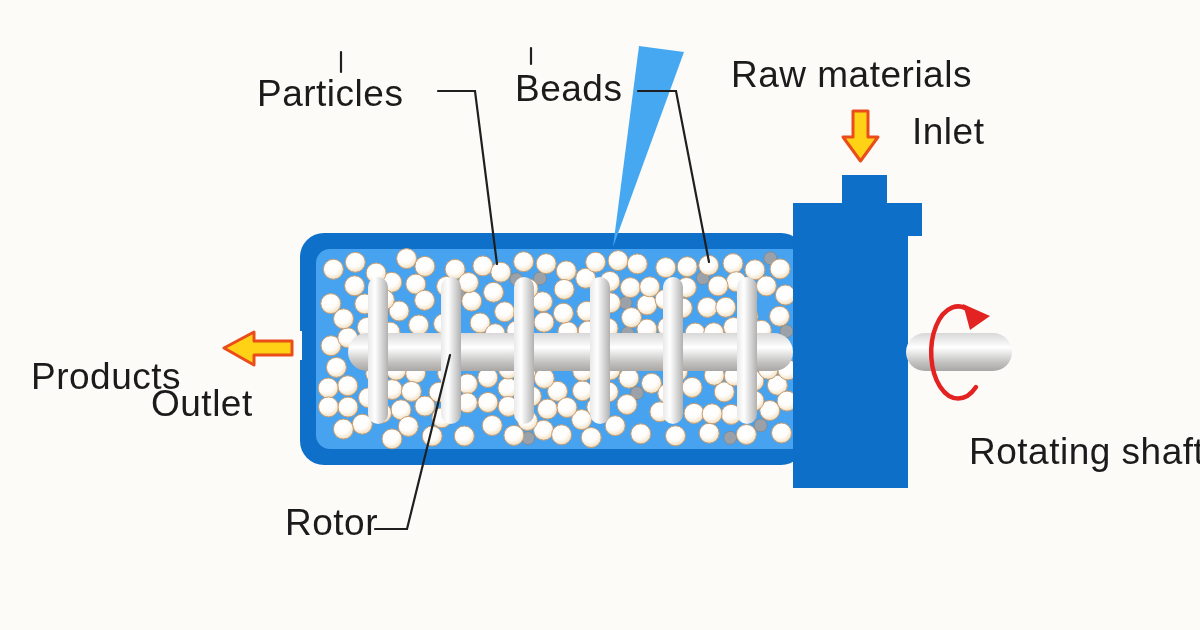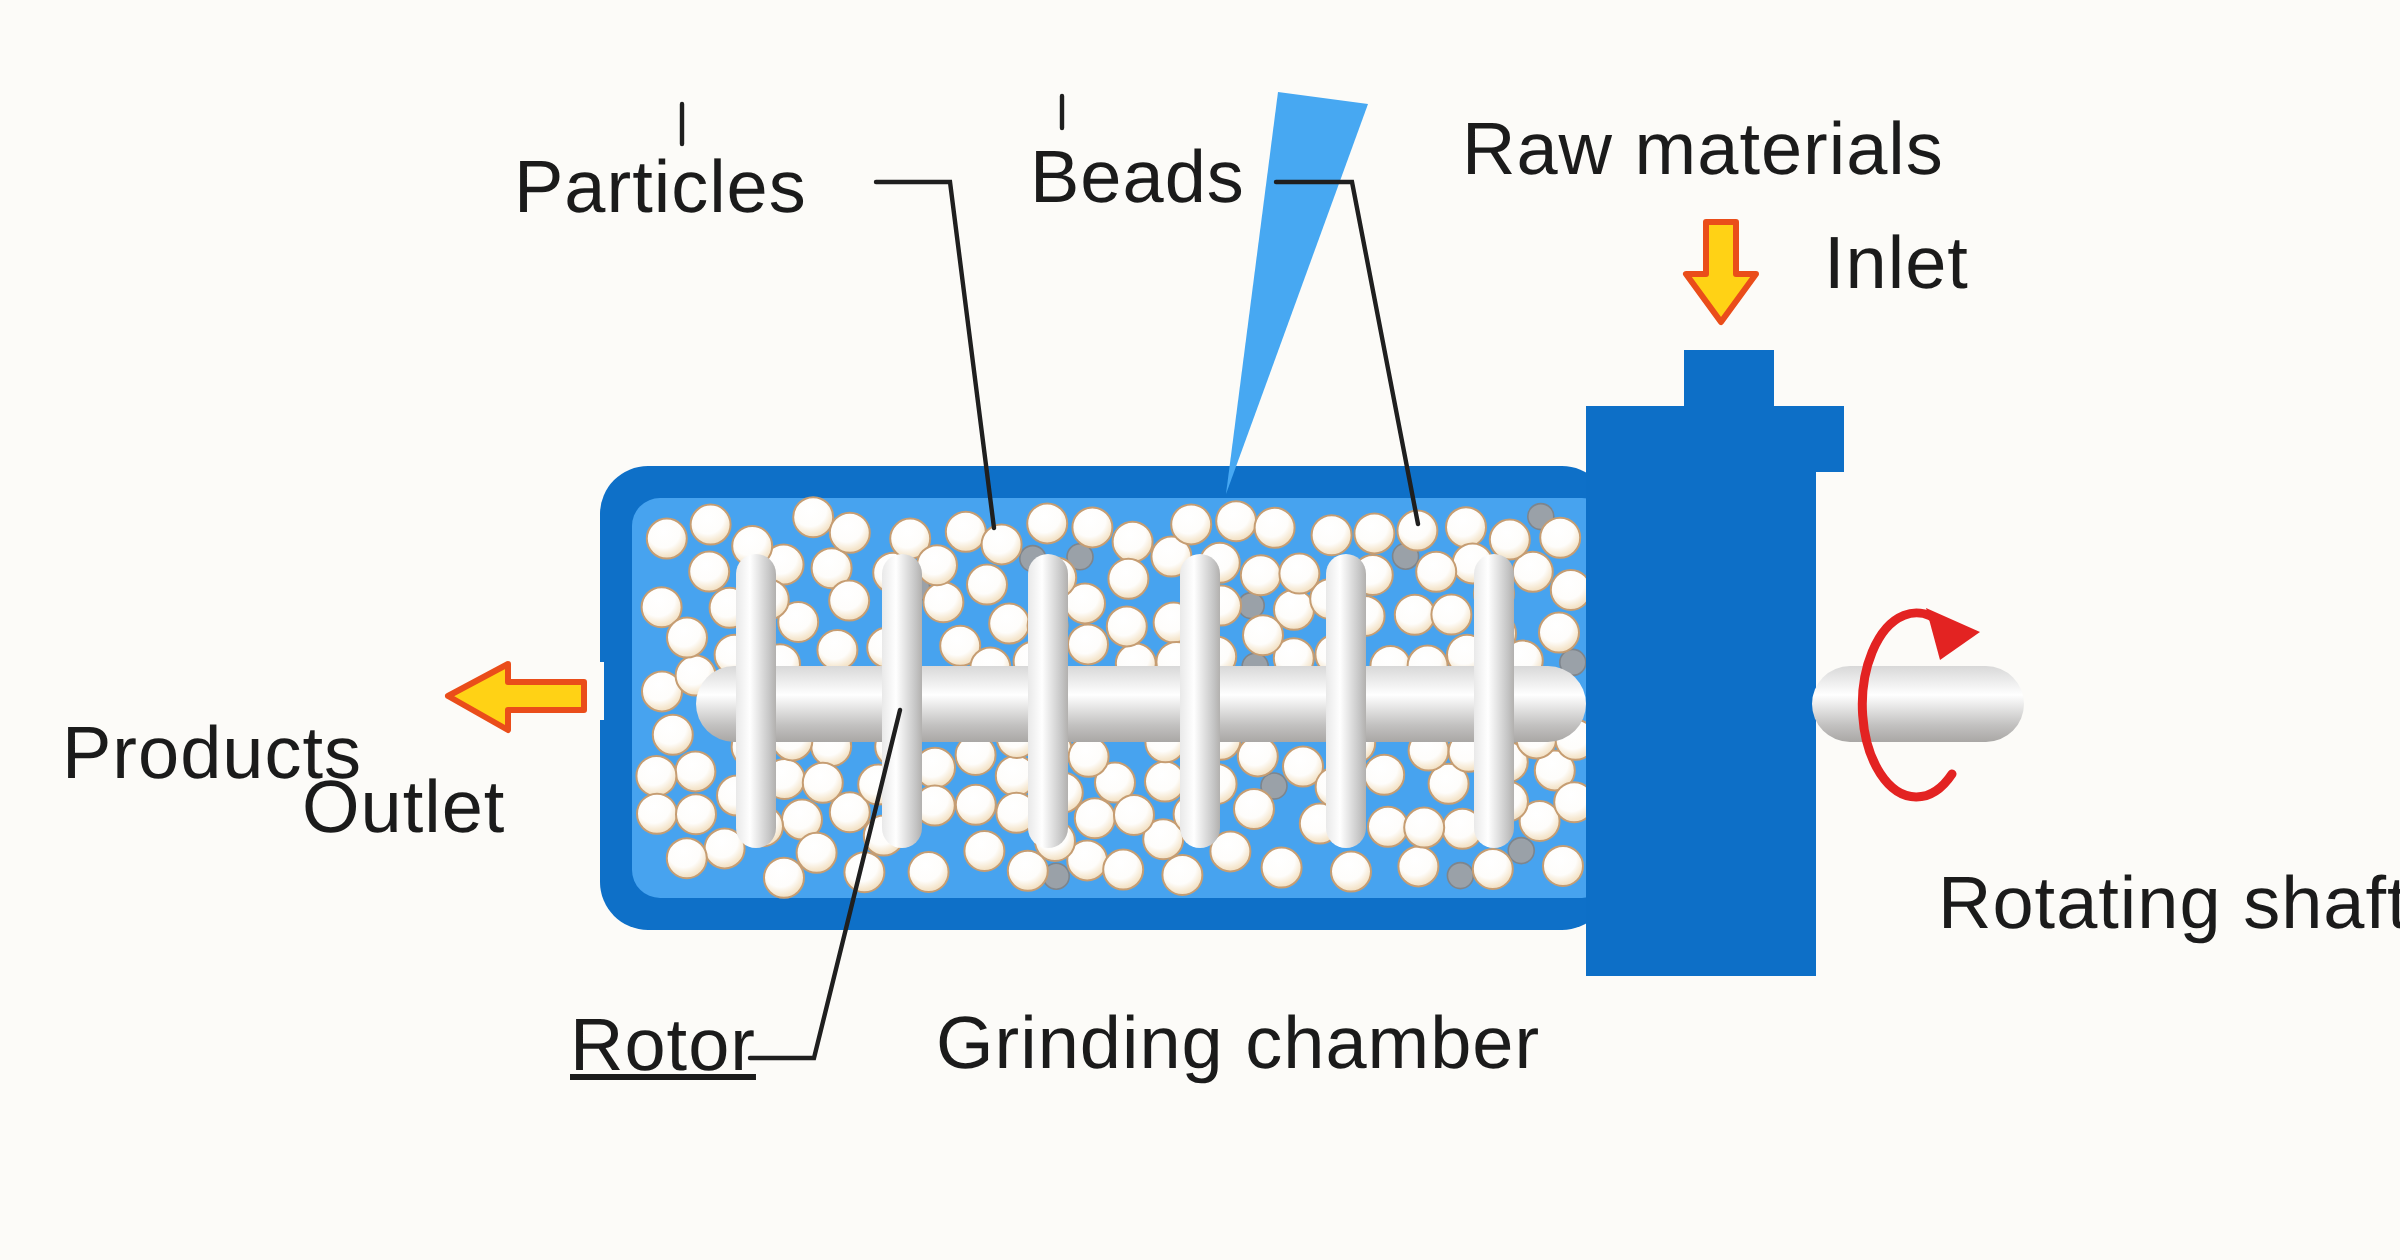--- a/index.html
+++ b/index.html
@@ -15,21 +15,21 @@
     position:absolute;color:var(--text,#1b1b1b);
     font-size:37px;font-weight:400;letter-spacing:.5px;white-space:nowrap;
     line-height:1.1;
   }
   .lbl-particles{left:257px;top:74px;text-align:right;}
   .lbl-beads{left:515px;top:69px;}
   .lbl-raw{left:731px;top:55px;}
   .lbl-inlet{left:912px;top:112px;}
   .lbl-products{left:31px;top:325px;margin-top:32px;}
   .lbl-outlet{left:151px;top:384px;}
-  .lbl-rotor{left:285px;top:503px;text-decoration:underline;}
+  .lbl-rotor{left:285px;top:503px;}
   .lbl-grinding{left:468px;top:502px;}
   .lbl-rotshaft{left:921px;top:432px;margin-left:48px;}
 </style>
 </head>
 <body style="--bg: #fcfbf8; --text: #1b1b1b; --chamber-border: #0e70c8; --chamber-fill: #47a3ef; --block: #0d6fc7; --wedge: #47a8f2; --arrow-fill: #ffd215; --arrow-stroke: #ea4d1a; --rot-arrow: #e32322; --leader: #1f1f1f;">
 
 <div id="stage">
 
   <svg id="diagram-svg" width="1200" height="630" viewBox="0 0 1200 630">
     <defs>
@@ -267,15 +267,14 @@
     </g>
   </svg>
 
   <div class="label lbl-particles">Particles</div>
   <div class="label lbl-raw">Raw materials</div>
   <div class="label lbl-beads">Beads</div>
   <div class="label lbl-inlet">Inlet</div>
   <div class="label lbl-products">Products</div>
   <div class="label lbl-outlet">Outlet</div>
   <div class="label lbl-rotor">Rotor</div>
-  <div class="label lbl-grinding">Grinding chamber</div>
   <div class="label lbl-rotshaft">Rotating shaft</div>
 </div>
 
 </body></html>

